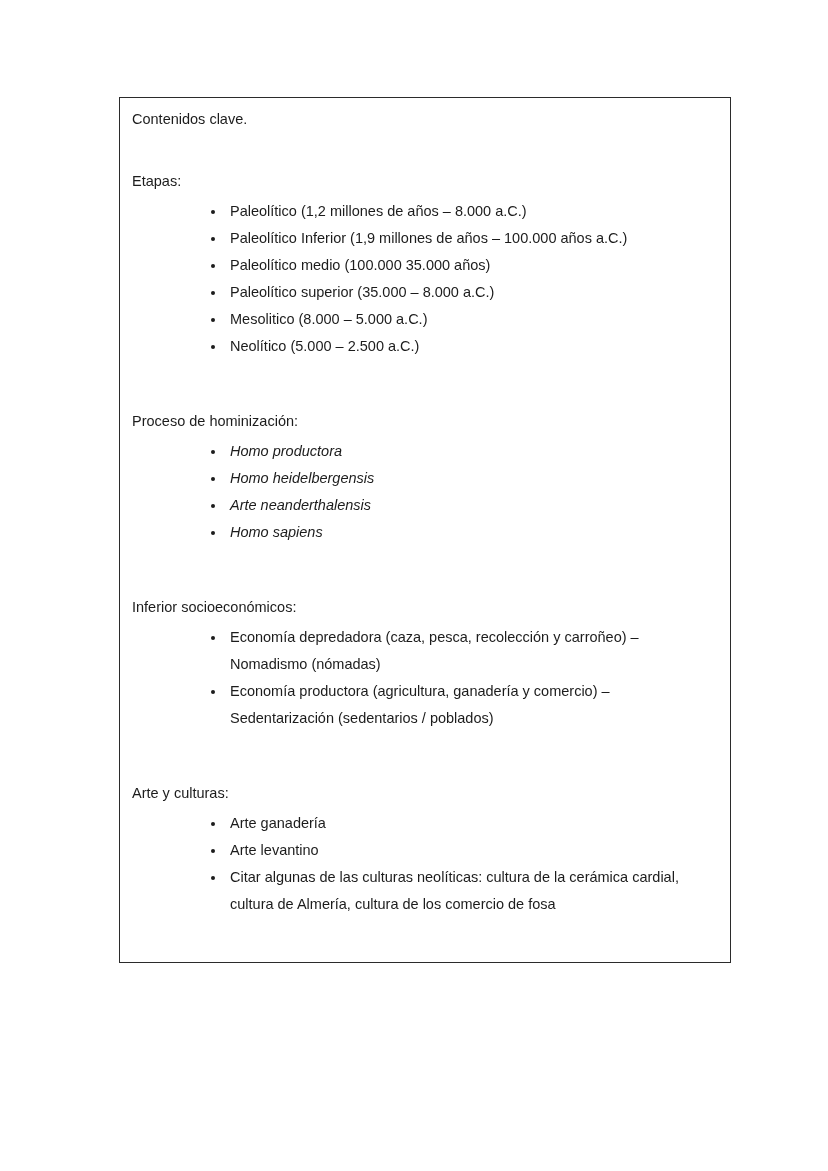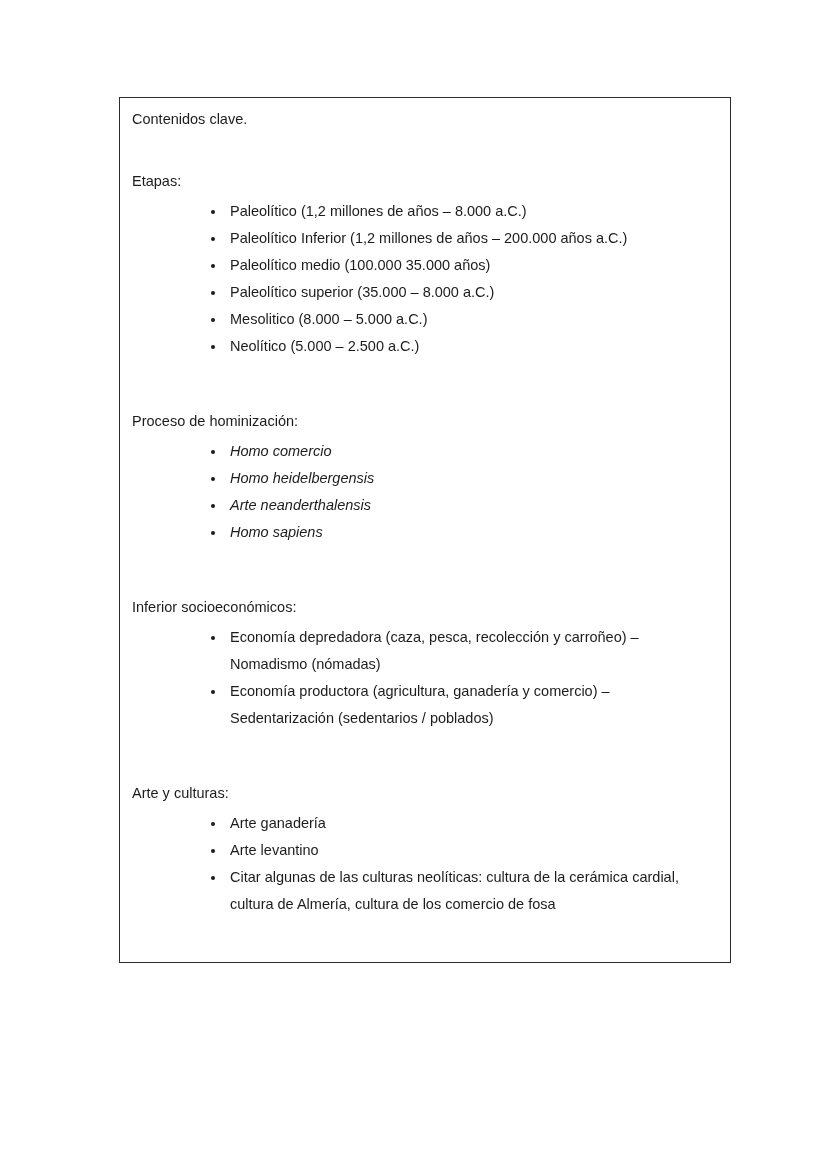--- a/index.html
+++ b/index.html
@@ -60,32 +60,32 @@
 
 <div class="canvas">
   <div class="doc-box">
 
     <div class="doc-title">Contenidos clave.</div>
 
     <div class="section first">
       <div class="section-heading">Etapas:</div>
       <ul class="bullets">
         <li>Paleolítico (1,2 millones de años – 8.000 a.C.)</li>
-        <li>Paleolítico Inferior (1,2 millones de años – 200.000 años a.C.)</li>
+        <li>Paleolítico Inferior (1,9 millones de años – 100.000 años a.C.)</li>
         <li>Paleolítico medio (100.000 35.000 años)</li>
         <li>Paleolítico superior (35.000 – 8.000 a.C.)</li>
         <li>Mesolitico (8.000 – 5.000 a.C.)</li>
         <li>Neolítico (5.000 – 2.500 a.C.)</li>
       </ul>
     </div>
 
     <div class="section">
       <div class="section-heading">Proceso de hominización:</div>
       <ul class="bullets italic">
-        <li>Homo comercio</li>
+        <li>Homo productora</li>
         <li>Homo heidelbergensis</li>
         <li>Arte neanderthalensis</li>
         <li>Homo sapiens</li>
       </ul>
     </div>
 
     <div class="section">
       <div class="section-heading">Inferior socioeconómicos:</div>
       <ul class="bullets">
         <li>Economía depredadora (caza, pesca, recolección y carroñeo) – Nomadismo (nómadas)</li>

